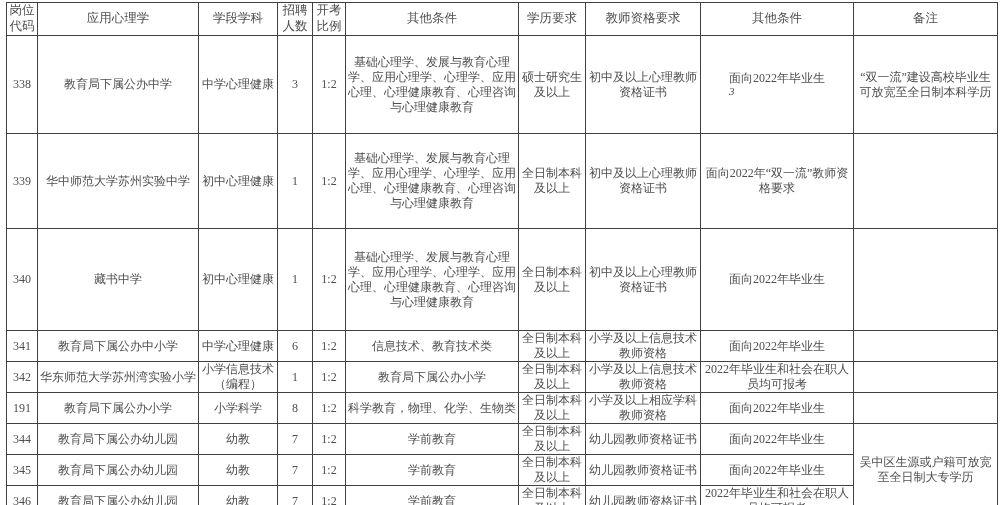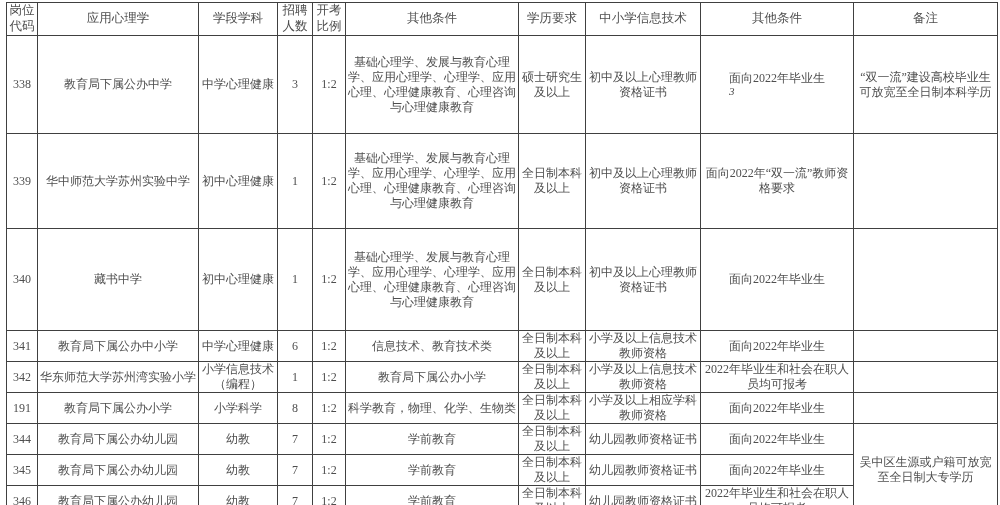--- a/index.html
+++ b/index.html
@@ -53,21 +53,21 @@
     </colgroup>
     <thead>
       <tr style="height:33px">
         <th>岗位代码</th>
         <th>应用心理学</th>
         <th>学段学科</th>
         <th>招聘人数</th>
         <th>开考比例</th>
         <th>其他条件</th>
         <th>学历要求</th>
-        <th>中小学信息技术</th>
+        <th>教师资格要求</th>
         <th>其他条件</th>
         <th>备注</th>
       </tr>
     </thead>
     <tbody>
       <tr style="height:98px">
         <td>338</td>
         <td>教育局下属公办中学</td>
         <td>中学心理健康</td>
         <td>3</td>

